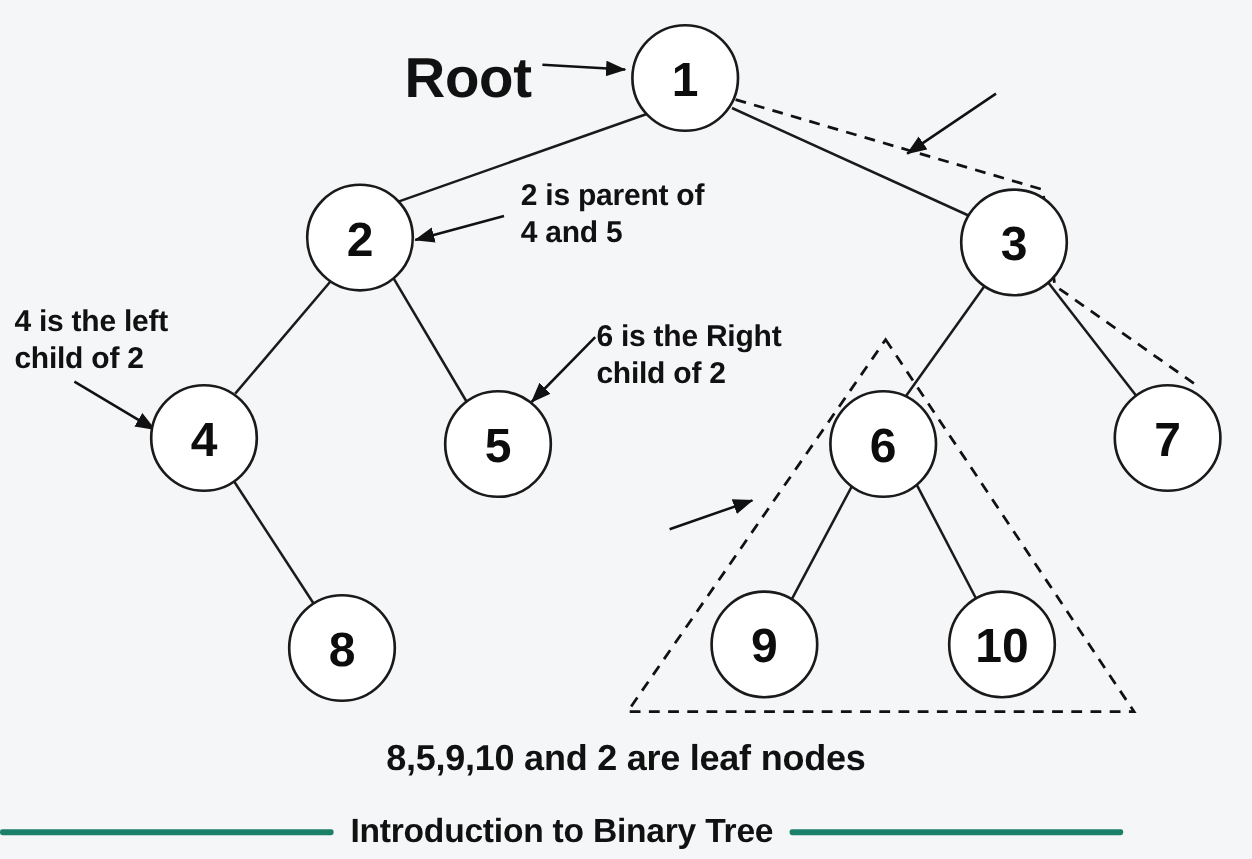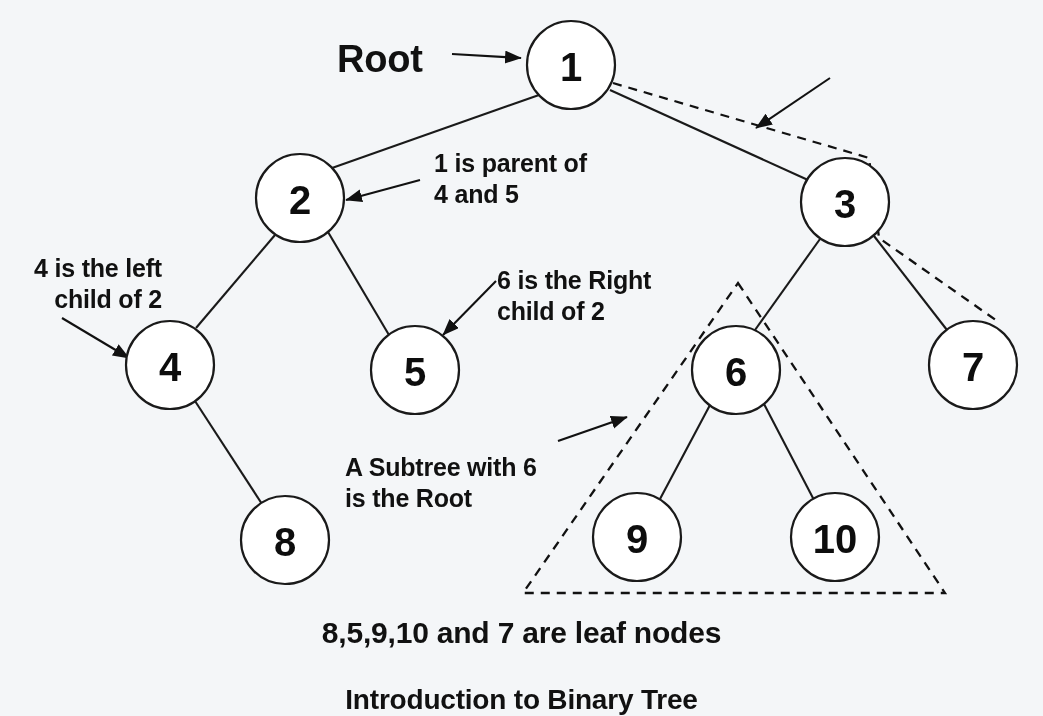--- a/index.html
+++ b/index.html
@@ -66,37 +66,36 @@
     position: absolute;
     font-family: "Liberation Sans", sans-serif;
     font-weight: 700;
     color: #111111;
     font-size: 25px;
     line-height: 1.22;
     letter-spacing: -0.2px;
     white-space: pre-line;
   }
   #label-root {
-    font-size: 38px;
+    font-size: 47px;
     font-weight: 700;
     left: 337px;
     top: 36px;
   }
   #annot-dashed {
     left: 833px;
     top: 66px;
   }
   #annot-parent {
     left: 434px;
     top: 148px;
   }
   #annot-leftchild {
-    left: 34px;
+    left: 12px;
     top: 253px;
-    text-align: right;
   }
   #annot-rightchild {
     left: 497px;
     top: 265px;
   }
   #annot-subtree {
     left: 345px;
     top: 452px;
   }
   #caption-leaf {
@@ -112,23 +111,22 @@
     letter-spacing: -0.2px;
   }
   #footer-bar {
     position: absolute;
     left: 0;
     right: 0;
     top: 670px;
     height: 46px;
     display: flex;
     align-items: center;
-    justify-content: space-between;
+    justify-content: flex-start;
     gap: 14px;
-    flex-direction: column;
   }
   .footer-rule {
     height: 5px;
     background: #1c8068;
     border-radius: 2px;
   }
   #footer-rule-left { width: 278px; }
   #footer-rule-right { width: 278px; }
   #footer-title {
     font-family: "Liberation Sans", sans-serif;
@@ -221,33 +219,31 @@
       <g>
         <circle class="node-circle" cx="835" cy="537" r="44"></circle>
         <text class="node-label" x="835" y="539">10</text>
       </g>
     </g>
   </svg>
 
   <div class="annot-text" id="label-root">Root</div>
 
 
-  <div class="annot-text" id="annot-parent">1 is parent of
+  <div class="annot-text" id="annot-parent">2 is parent of
 4 and 5</div>
 
   <div class="annot-text" id="annot-leftchild">4 is the left
 child of 2</div>
 
   <div class="annot-text" id="annot-rightchild">6 is the Right
 child of 2</div>
 
-  <div class="annot-text" id="annot-subtree">A Subtree with 6
-is the Root</div>
-
-  <div id="caption-leaf">8,5,9,10 and 7 are leaf nodes</div>
+
+  <div id="caption-leaf">8,5,9,10 and 2 are leaf nodes</div>
 
   <div id="footer-bar">
     <div class="footer-rule" id="footer-rule-left"></div>
     <div id="footer-title">Introduction to Binary Tree</div>
     <div class="footer-rule" id="footer-rule-right"></div>
   </div>
 
 </div>
 
 </body></html>

